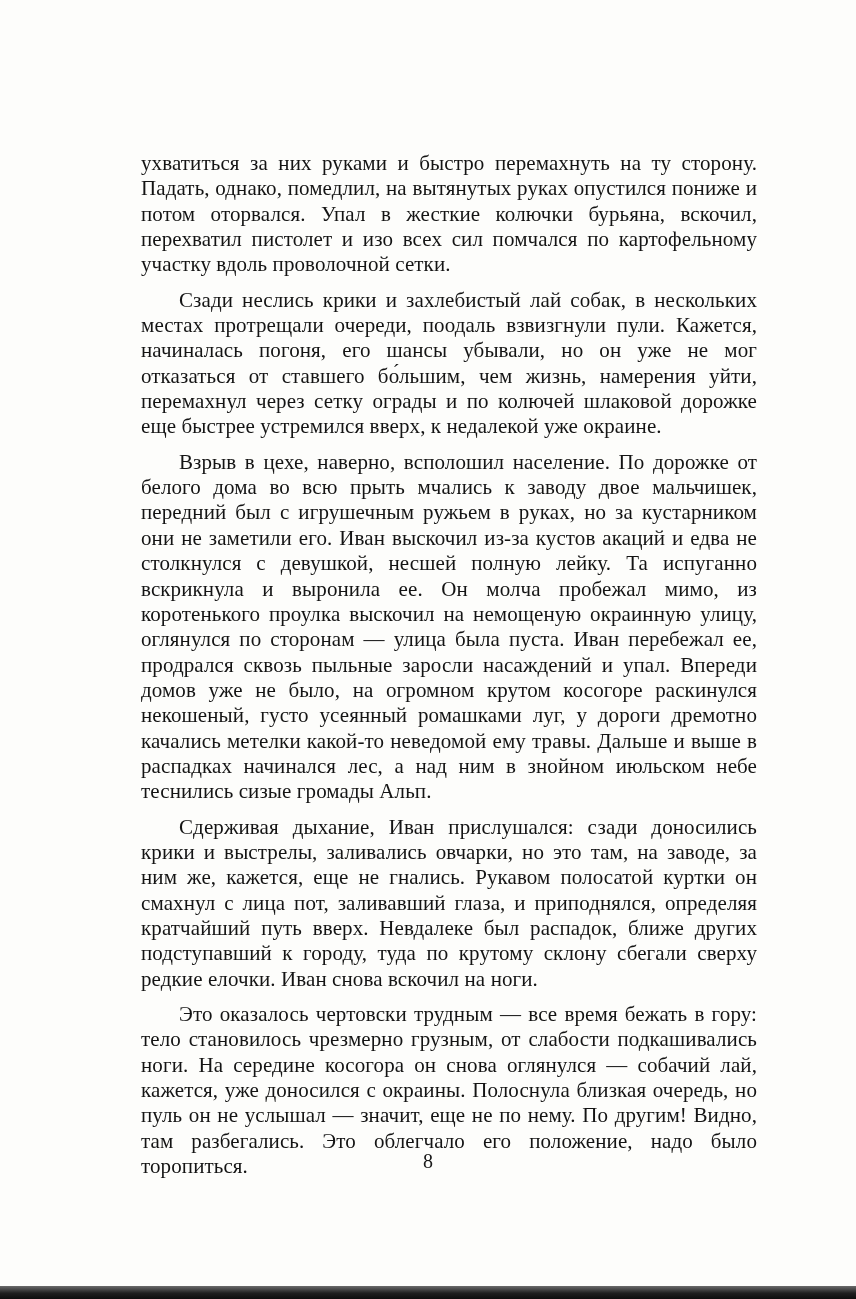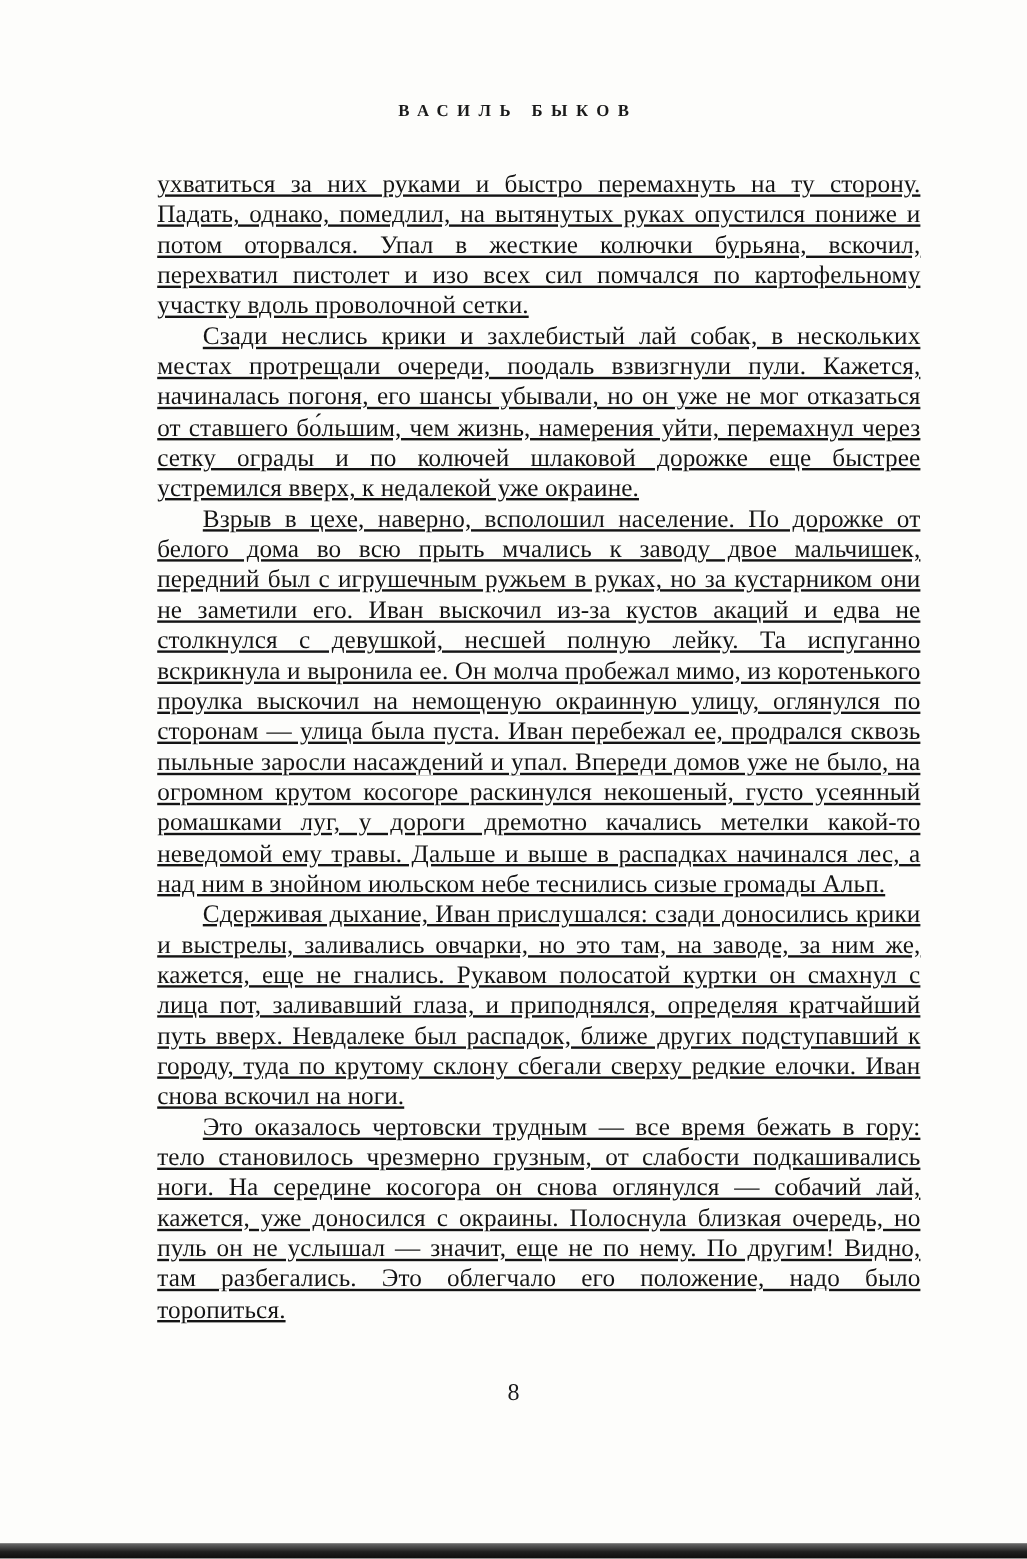--- a/index.html
+++ b/index.html
@@ -32,24 +32,23 @@
     position: absolute;
     left: 131px;
     top: 141px;
     width: 636px;
     font-size: 21px;
     line-height: 25.35px;
     text-align: justify;
     letter-spacing: 0.1px;
   }
   .text-block p {
-    margin: 0;
+    margin: 10px;
     padding: 0;
     text-indent: 38px;
-    text-decoration: underline;
   }
   .text-block p.continued {
     text-indent: 0;
   }
   .page-number {
     position: absolute;
     top: 1150px;
     left: 0;
     width: 100%;
     text-align: center;
@@ -63,21 +62,20 @@
     width: 100%;
     height: 13px;
     background: linear-gradient(to bottom, #6b6b6b 0%, #1f1f1f 55%, #0d0d0d 100%);
   }
 </style>
 </head>
 <body>
 
 <div class="page">
 
-  <div class="running-head">ВАСИЛЬ БЫКОВ</div>
 
   <div class="text-block">
     <p class="continued">ухватиться за них руками и быстро перемахнуть на ту сторону. Падать, однако, помедлил, на вытянутых руках опустился пониже и потом оторвался. Упал в жесткие колючки бурьяна, вскочил, перехватил пистолет и изо всех сил помчался по картофельному участку вдоль проволочной сетки.</p>
     <p>Сзади неслись крики и захлебистый лай собак, в нескольких местах протрещали очереди, поодаль взвизгнули пули. Кажется, начиналась погоня, его шансы убывали, но он уже не мог отказаться от ставшего бо́льшим, чем жизнь, намерения уйти, перемахнул через сетку ограды и по колючей шлаковой дорожке еще быстрее устремился вверх, к недалекой уже окраине.</p>
     <p>Взрыв в цехе, наверно, всполошил население. По дорожке от белого дома во всю прыть мчались к заводу двое мальчишек, передний был с игрушечным ружьем в руках, но за кустарником они не заметили его. Иван выскочил из-за кустов акаций и едва не столкнулся с девушкой, несшей полную лейку. Та испуганно вскрикнула и выронила ее. Он молча пробежал мимо, из коротенького проулка выскочил на немощеную окраинную улицу, оглянулся по сторонам — улица была пуста. Иван перебежал ее, продрался сквозь пыльные заросли насаждений и упал. Впереди домов уже не было, на огромном крутом косогоре раскинулся некошеный, густо усеянный ромашками луг, у дороги дремотно качались метелки какой-то неведомой ему травы. Дальше и выше в распадках начинался лес, а над ним в знойном июльском небе теснились сизые громады Альп.</p>
     <p>Сдерживая дыхание, Иван прислушался: сзади доносились крики и выстрелы, заливались овчарки, но это там, на заводе, за ним же, кажется, еще не гнались. Рукавом полосатой куртки он смахнул с лица пот, заливавший глаза, и приподнялся, определяя кратчайший путь вверх. Невдалеке был распадок, ближе других подступавший к городу, туда по крутому склону сбегали сверху редкие елочки. Иван снова вскочил на ноги.</p>
     <p>Это оказалось чертовски трудным — все время бежать в гору: тело становилось чрезмерно грузным, от слабости подкашивались ноги. На середине косогора он снова оглянулся — собачий лай, кажется, уже доносился с окраины. Полоснула близкая очередь, но пуль он не услышал — значит, еще не по нему. По другим! Видно, там разбегались. Это облегчало его положение, надо было торопиться.</p>
   </div>
 
   <div class="page-number">8</div>

